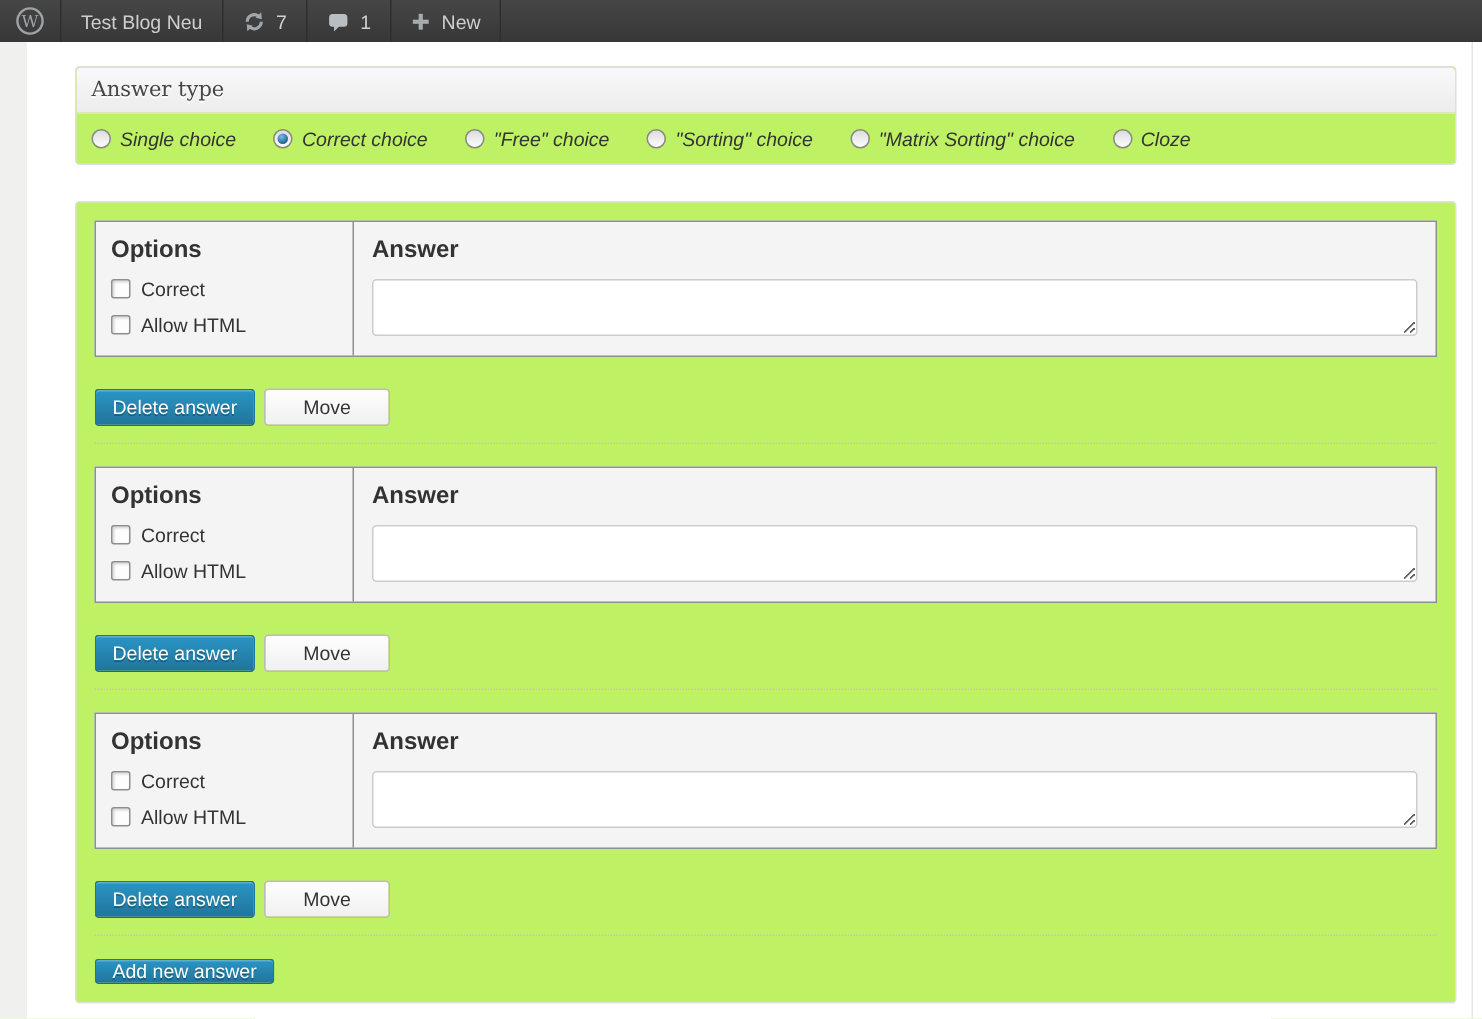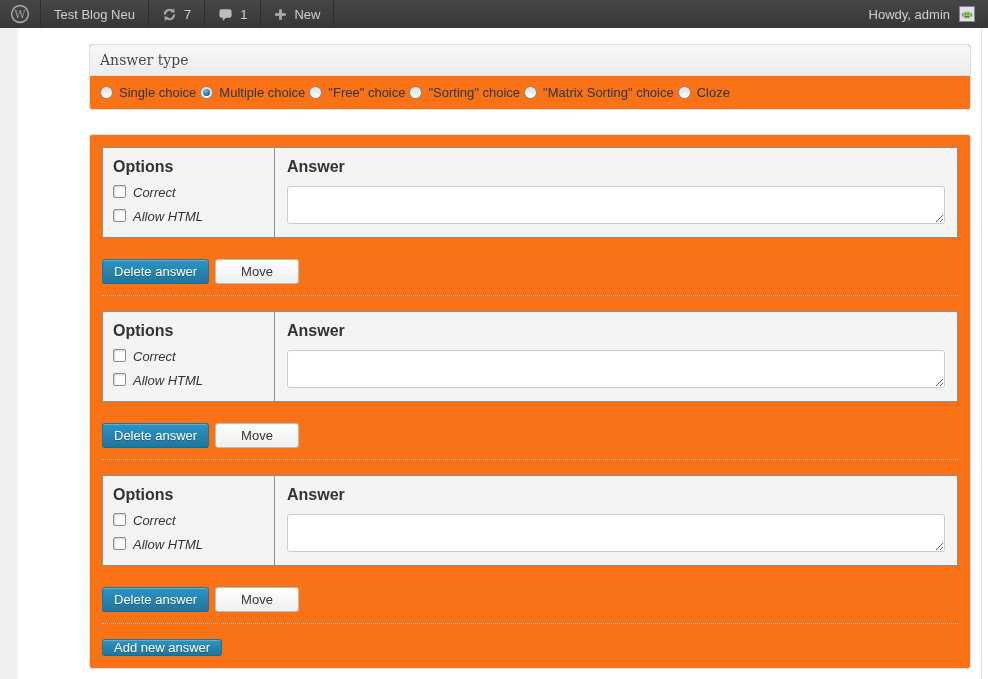--- a/index.html
+++ b/index.html
@@ -45,44 +45,44 @@
   }
   .right-edge {
     position: absolute; right: 6px; top: 28px; bottom: 0;
     border-left: 1px solid #e4e4e4;
   }
 
   .content { margin: 16px 17px 0 50px; }
 
   
   .postbox {
-    background: #f97316;
+    background: #bef264;
     border: 1px solid #dfdfdf;
     border-radius: 3px;
     margin-bottom: 24px;
-    margin-left: 39px;
   }
   .postbox h3 {
     margin: 0;
     padding: 7px 10px;
     font-family: "DejaVu Serif", serif;
     font-size: 14px;
     font-weight: normal;
     color: #464646;
     background: linear-gradient(to bottom, #f9f9f9, #ececec);
     border-bottom: 1px solid #dfdfdf;
     border-radius: 3px 3px 0 0;
     text-shadow: 0 1px 0 #fff;
   }
   .panel-body { padding: 12px; }
 
   
   .radio-row {
-    display: flex; align-items: center; gap: 4px;
+    display: flex; align-items: center; gap: 25px;
     padding: 9px 10px;
+    font-style: italic;
   }
   .radio-opt { display: flex; align-items: center; gap: 6px; cursor: pointer; color:#333; }
   .radio {
     width: 13px; height: 13px; border-radius: 50%;
     border: 1px solid #878787;
     background: linear-gradient(to bottom, #dcdcdc, #fdfdfd);
     display: flex; align-items: center; justify-content: center;
     flex: 0 0 auto;
   }
   .radio .dot {
@@ -100,22 +100,22 @@
     margin-bottom: 21px;
   }
   .options-cell {
     width: 172px; flex: 0 0 auto;
     border-right: 1px solid #8f8f8f;
     padding: 10px;
   }
   .answer-cell { flex: 1; padding: 10px 12px; }
   .cell-header { font-weight: bold; font-size: 16px; color: #333; }
   .check-row {
-    display: flex; align-items: flex-start; gap: 7px;
-    margin-top: 9px; cursor: pointer; color: #333; font-style: italic;
+    display: flex; align-items: center; gap: 7px;
+    margin-top: 9px; cursor: pointer; color: #333;
   }
   .checkbox {
     width: 13px; height: 13px; flex: 0 0 auto;
     border: 1px solid #8e8e8e; border-radius: 2px;
     background: #fdfdfd;
     box-shadow: inset 1px 1px 2px rgba(0,0,0,0.18);
   }
   .answer-cell textarea {
     margin-top: 10px;
     width: 100%; height: 38px;
@@ -187,56 +187,40 @@
     <div class="ab-item">
       <span class="ab-icon">
         <svg width="13" height="13" viewBox="0 0 16 16">
           <rect x="6.3" y="1.5" width="3.4" height="13" fill="#a6abb0"></rect>
           <rect x="1.5" y="6.3" width="13" height="3.4" fill="#a6abb0"></rect>
         </svg>
       </span>
       <span>New</span>
     </div>
   </div>
-  <div class="ab-group right">
-    <div class="ab-item">
-      <span>Howdy, admin</span>
-      <span class="avatar">
-        <svg width="14" height="14" viewBox="0 0 16 16">
-          <rect width="16" height="16" fill="#e6dcf0"></rect>
-          <rect x="4" y="5" width="8" height="8" rx="2" fill="#8bd35a"></rect>
-          <rect x="2" y="7" width="2" height="4" fill="#8a8f84"></rect>
-          <rect x="12" y="7" width="2" height="4" fill="#8a8f84"></rect>
-          <circle cx="6.5" cy="8" r="0.9" fill="#3c6e22"></circle>
-          <circle cx="9.5" cy="8" r="0.9" fill="#3c6e22"></circle>
-          <rect x="5.5" y="10.5" width="5" height="1.2" fill="#3c6e22"></rect>
-        </svg>
-      </span>
-    </div>
-  </div>
 </div>
 
 <div class="left-strip"></div>
 <div class="right-edge"></div>
 
 <div class="content">
 
   <div class="postbox">
     <h3>Answer type</h3>
     <div class="radio-row" id="radio-row">
   <span class="radio-opt">
     <span class="radio"></span>
     <span class="radio-label">Single choice</span>
   </span>
 
   <span class="radio-opt checked">
     <span class="radio">
             <span class="dot"></span>
           </span>
-    <span class="radio-label">Multiple choice</span>
+    <span class="radio-label">Correct choice</span>
   </span>
 
   <span class="radio-opt">
     <span class="radio"></span>
     <span class="radio-label">"Free" choice</span>
   </span>
 
   <span class="radio-opt">
     <span class="radio"></span>
     <span class="radio-label">"Sorting" choice</span>

